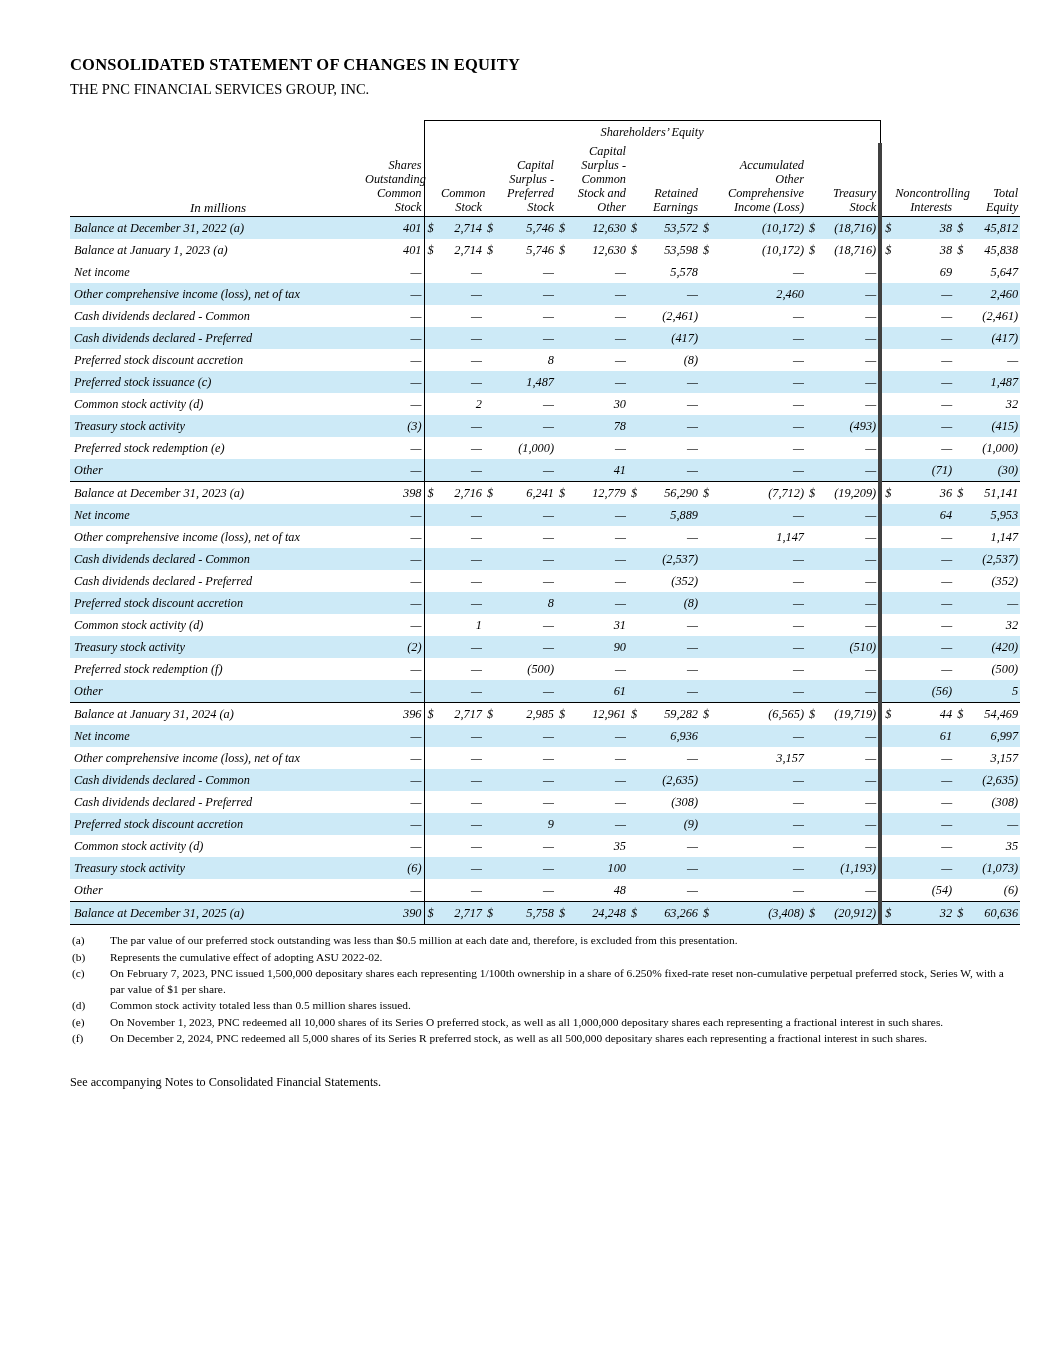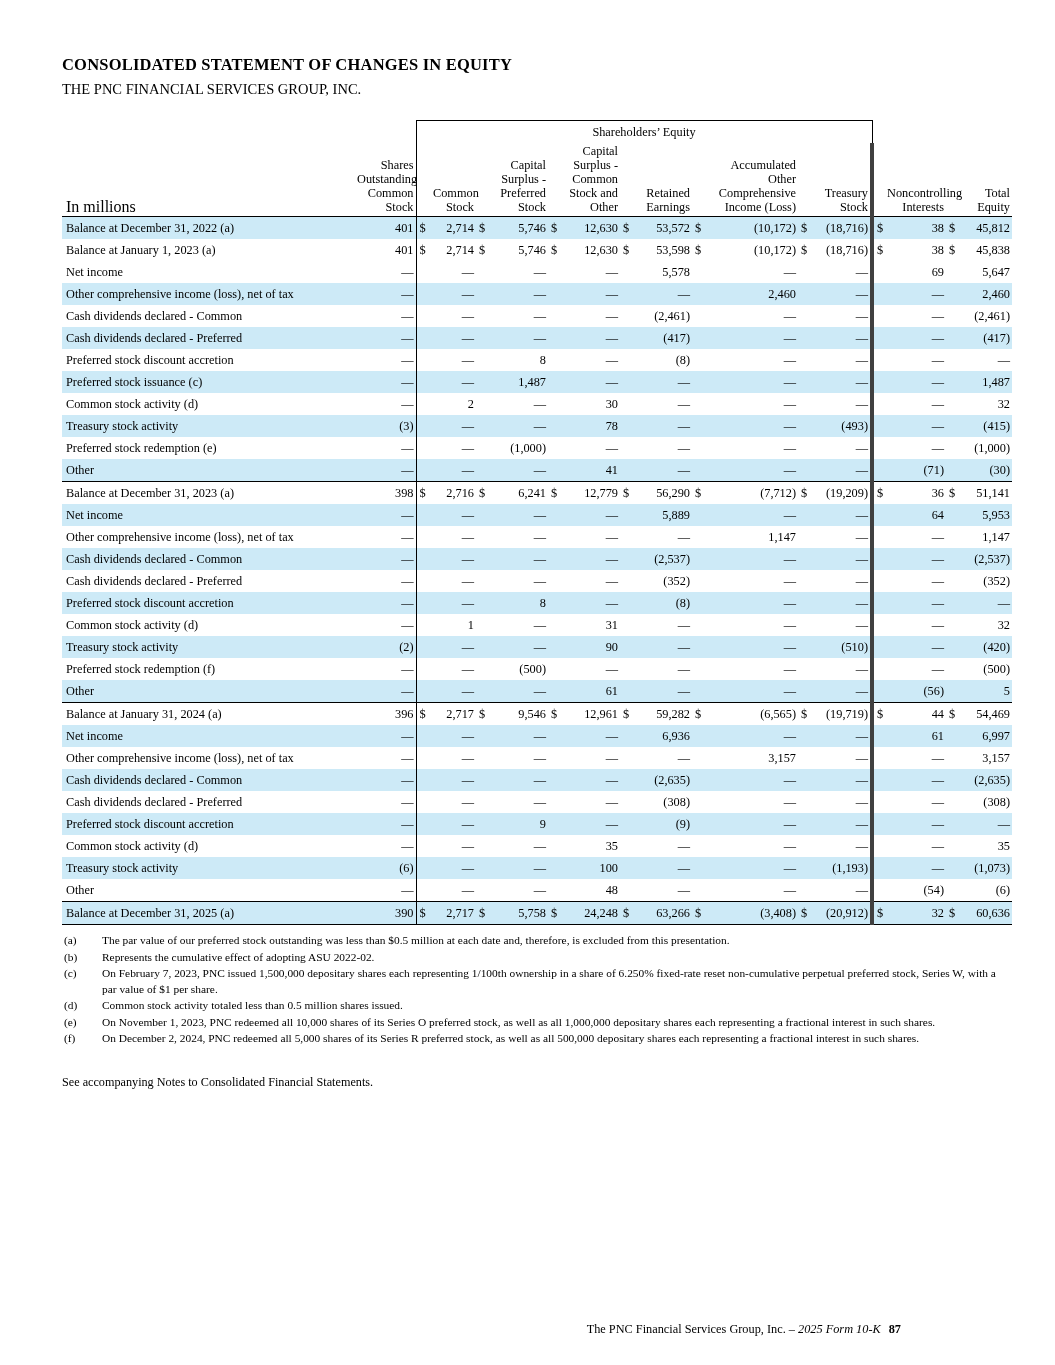--- a/index.html
+++ b/index.html
@@ -2,29 +2,29 @@
 <html><head>
 <meta charset="utf-8">
 <style>
   html,body{margin:0;padding:0;}
   body{
     width:1055px;height:1365px;background:#ffffff;
     font-family:"Liberation Serif", serif;
     color:#000;
     -webkit-font-smoothing:antialiased;
   }
-  .page{position:relative;width:963px;height:1365px;padding:0;box-sizing:border-box;}
+  .page{position:relative;width:963px;height:1365px;padding:0;box-sizing:border-box;margin-left:8px;}
   .content{position:absolute;left:62px;top:55px;width:940px;}
   h1.doc-title{
     font-size:16.5px;font-weight:bold;letter-spacing:.2px;margin:0 0 6px 0;
     font-family:"Liberation Serif", serif;
   }
   .doc-subtitle{font-size:14.5px;margin:0 0 22px 0;}
   table.fin{
-    border-collapse:collapse;width:940px;font-size:12.3px;table-layout:fixed;
+    border-collapse:collapse;width:940px;font-size:12.3px;table-layout:fixed;font-style:italic;
   }
   table.fin td, table.fin th{padding:0;vertical-align:bottom;font-weight:normal;}
   
   col.c-label{width:292px;}
   col.c-shares{width:62px;}
   col.c-cs-sym{width:14px;}
   col.c-cs{width:46px;}
   col.c-sp-sym{width:14px;}
   col.c-sp{width:58px;}
   col.c-sc-sym{width:16px;}
@@ -47,21 +47,21 @@
   
   .hdr-se{
     text-align:center;font-size:12.3px;padding:4px 0 3px 0 !important;
     border-top:1px solid #000;border-left:1px solid #000;border-right:1px solid #000;
   }
   .hdr-cell{
     text-align:center;font-size:12.3px;line-height:1.13;padding:2px 3px 2px 3px !important;
     vertical-align:bottom;
   }
   .hdr-right{text-align:right;padding-right:2px !important;}
-  .hdr-left-label{text-align:left;font-size:16px;padding-left:4px !important;vertical-align:bottom;}
+  .hdr-left-label{text-align:center;font-size:13px;padding-left:4px !important;vertical-align:bottom;}
 
   .bleft{border-left:1px solid #000;}
   .bright{border-right:4px solid #404040;}
 
   tr.band td{background:#cdeaf7;}
   tr.data td{height:22px;line-height:22px;}
   tr.data td.lbl{padding-left:4px !important;}
 
   tr.rule-top td{border-top:1px solid #000;}
   tr.rule-bottom td{border-bottom:1px solid #000;}
@@ -581,21 +581,21 @@
             <td class="num">(56)</td>
             <td class="sym"></td>
             <td class="num">5</td>
           </tr>
           <tr class="data rule-top">
             <td class="lbl">Balance at January 31, 2024 (a)</td>
             <td class="num">396</td>
             <td class="sym bleft">$</td>
             <td class="num">2,717</td>
             <td class="sym">$</td>
-            <td class="num">9,546</td>
+            <td class="num">2,985</td>
             <td class="sym">$</td>
             <td class="num">12,961</td>
             <td class="sym">$</td>
             <td class="num">59,282</td>
             <td class="sym">$</td>
             <td class="num">(6,565)</td>
             <td class="sym">$</td>
             <td class="num bright">(19,719)</td>
             <td class="sym bleft">$</td>
             <td class="num">44</td>
@@ -808,16 +808,13 @@
         </div>
         <div class="fn">
           <div class="mark">(f)</div>
           <div class="txt">On December 2, 2024, PNC redeemed all 5,000 shares of its Series R preferred stock, as well as all 500,000 depositary shares each representing a fractional interest in such shares.</div>
         </div>
       </div>
 
     <div class="notes">See accompanying Notes to Consolidated Financial Statements.</div>
   </div>
 
-  <div class="footer">
-    <span>The PNC Financial Services Group, Inc.  –  </span><span class="ital">2025 Form 10-K</span><span class="pg">87</span>
-  </div>
 </div>
 
 </body></html>

